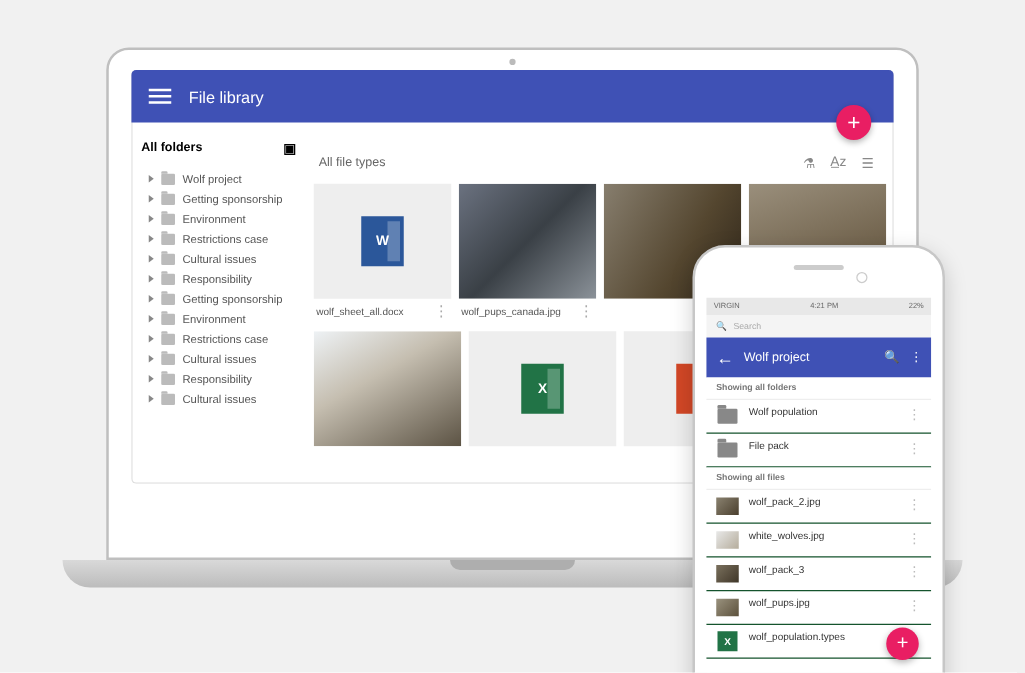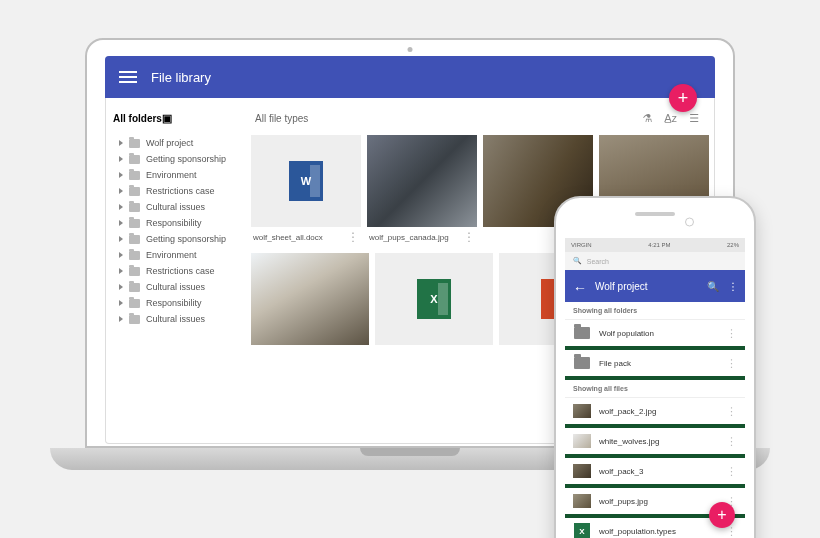--- a/index.html
+++ b/index.html
@@ -2,41 +2,41 @@
 <html><head>
 <meta charset="utf-8">
 <style>
 *{margin:0;padding:0;box-sizing:border-box;font-family:Arial,Helvetica,sans-serif}
 body{background:#f1f1f1;position:relative;width:820px;height:538px;overflow:hidden}
 
 
 .laptop{position:absolute;left:50px;top:38px;width:720px}
 .lap-bezel{width:650px;height:410px;margin:0 auto;border:2px solid #bfbfbf;border-radius:18px 18px 0 0;background:#fff;position:relative;padding:16px 18px 0}
 .lap-cam{position:absolute;top:7px;left:50%;width:5px;height:5px;border-radius:50%;background:#bbb;transform:translateX(-50%)}
-.lap-screen{width:100%;height:388px;background:#fff;border-radius:4px;overflow:hidden;position:relative;box-shadow:0 0 0 1px #ddd inset}
+.lap-screen{width:100%;height:331px;background:#fff;border-radius:4px;overflow:hidden;position:relative;box-shadow:0 0 0 1px #ddd inset}
 .lap-base{width:720px;height:22px;background:linear-gradient(#d9d9d9,#bcbcbc);border-radius:0 0 28px 28px;position:relative}
 .lap-notch{position:absolute;top:0;left:50%;width:100px;height:8px;background:#aeaeae;border-radius:0 0 10px 10px;transform:translateX(-50%)}
 
 
 .appbar{height:42px;background:#3f51b5;color:#fff;display:flex;align-items:center;padding:0 14px}
 .menu-icon{width:18px;display:flex;flex-direction:column;gap:3px;cursor:pointer}
 .menu-icon span{height:2px;background:#fff}
 .appbar-title{font-size:13px;margin-left:14px}
 .fab{position:absolute;right:18px;top:28px;width:28px;height:28px;border-radius:50%;background:#e91e63;color:#fff;display:flex;align-items:center;justify-content:center;font-size:18px;font-weight:300;box-shadow:0 2px 5px rgba(0,0,0,.3);cursor:pointer}
 
 .body{display:flex;height:calc(100% - 42px)}
 .sidebar{width:140px;padding:14px 8px;font-size:9px}
-.side-head{display:flex;align-items:center;font-weight:bold;margin-bottom:10px;font-size:10px}
+.side-head{display:flex;justify-content:space-between;align-items:center;font-weight:bold;margin-bottom:10px;font-size:10px}
 .side-head .f-icon{font-size:11px}
 .folder-item{display:flex;align-items:center;gap:6px;padding:3px 0 3px 6px;color:#555;cursor:pointer}
 .tri{width:0;height:0;border-top:3px solid transparent;border-bottom:3px solid transparent;border-left:4px solid #888}
 .fld{width:11px;height:9px;background:#bbb;border-radius:1px;position:relative}
 .fld::before{content:"";position:absolute;top:-2px;left:0;width:5px;height:2px;background:#bbb;border-radius:1px 1px 0 0}
 
-.main{flex:1;padding:14px 6px 0 6px;overflow:hidden}
+.main{flex:1;padding:26px 6px 0 6px;overflow:hidden}
 .main-head{display:flex;align-items:center;justify-content:space-between;font-size:10px;color:#666;padding:0 10px 10px 4px}
 .view-icons{display:flex;gap:12px;color:#888;font-size:11px}
 .vi{cursor:pointer}
 
 .grid{display:flex;gap:6px;margin-bottom:4px}
 .grid2{display:flex;gap:6px}
 .tile{width:118px;position:relative}
 .thumb{height:92px;background:#eee;display:flex;align-items:center;justify-content:center;overflow:hidden}
 .caption{display:flex;align-items:flex-start;justify-content:space-between;font-size:8px;color:#555;padding:6px 2px;height:22px}
 .dots{color:#aaa;font-size:12px;line-height:8px;cursor:pointer}
@@ -61,21 +61,21 @@
 
 .p-status{height:14px;background:#e8e8e8;font-size:6px;color:#666;display:flex;align-items:center;padding:0 6px}
 .p-status .sp{flex:1}
 .p-appbar{height:32px;background:#3f51b5;color:#fff;display:flex;align-items:center;padding:0 8px;font-size:10px}
 .p-back{font-size:14px;cursor:pointer}
 .p-title{margin-left:8px;flex:1}
 .p-search{margin:0 8px;cursor:pointer}
 .p-more{cursor:pointer;letter-spacing:-1px}
 
 .p-section{font-size:7px;color:#777;padding:5px 8px;font-weight:bold;background:#fff;border-bottom:1px solid #eee}
-.p-row{display:flex;align-items:center;padding:5px 8px;border-bottom:4px solid #14532d;font-size:8px;color:#333}
+.p-row{display:flex;align-items:flex-start;padding:5px 8px;border-bottom:1px solid #14532d;font-size:8px;color:#333}
 .p-row .ico{width:18px;height:16px;margin-right:8px;display:flex;align-items:center;justify-content:center;flex-shrink:0}
 .p-row .lbl{flex:1}
 .p-row .d{color:#bbb;font-size:11px;cursor:pointer}
 .mini-fld{width:16px;height:12px;background:#888;border-radius:1px;position:relative}
 .mini-fld::before{content:"";position:absolute;top:-3px;left:0;width:7px;height:3px;background:#888;border-radius:1px 1px 0 0}
 .mini-img{width:18px;height:14px}
 .mi1{background:linear-gradient(135deg,#8a8270,#4a3f2e)}
 .mi2{background:linear-gradient(135deg,#e8e8e8,#b5ad9c)}
 .mi3{background:linear-gradient(135deg,#7a705d,#3f3628)}
 .mi4{background:linear-gradient(135deg,#9a927e,#5c513c)}

